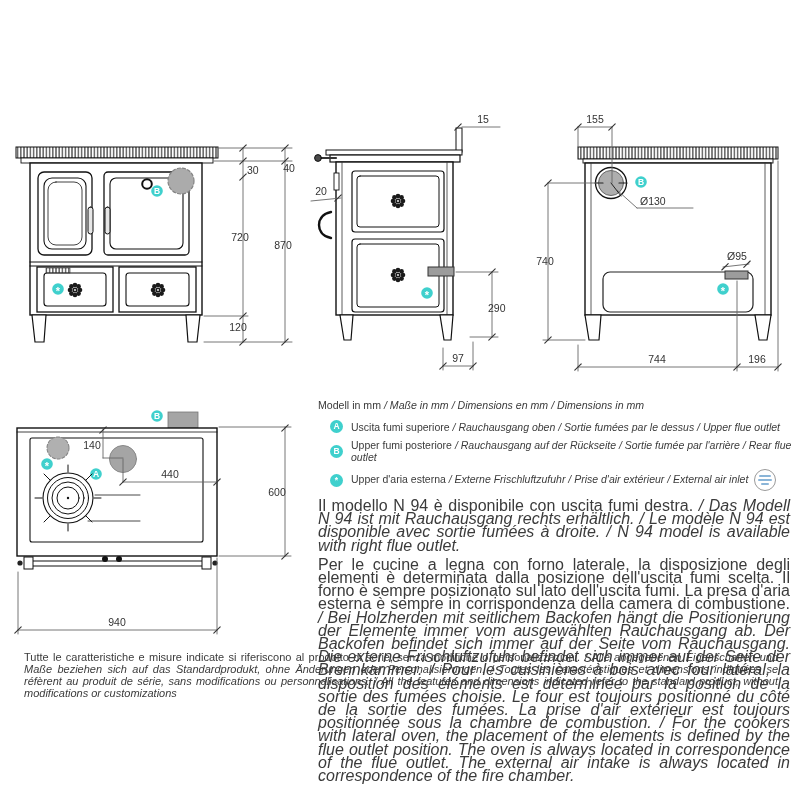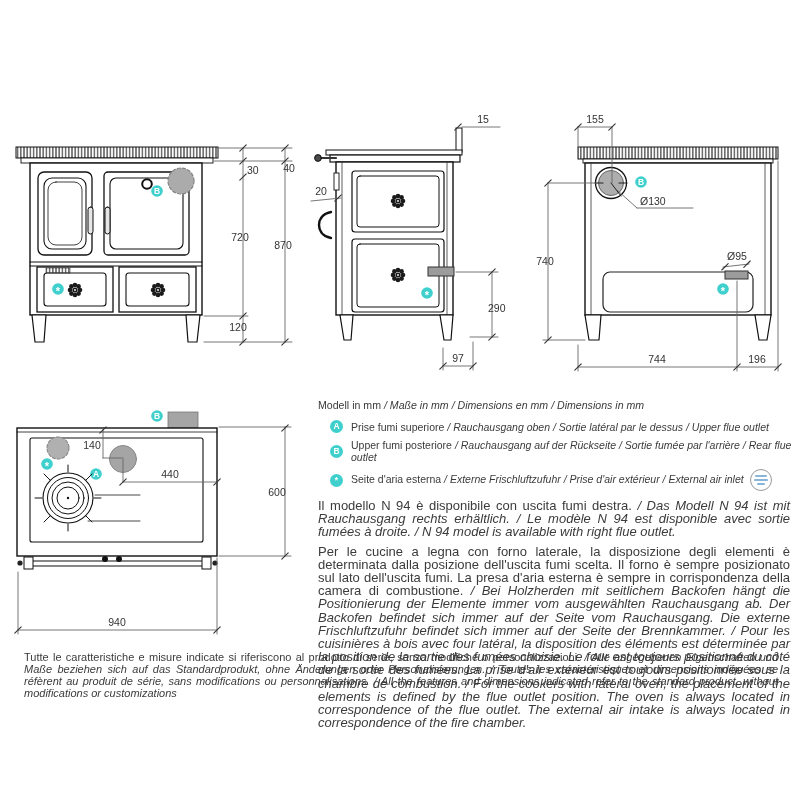--- a/index.html
+++ b/index.html
@@ -14,21 +14,21 @@
   .badge{flex:0 0 13px;width:13px;height:13px;border-radius:50%;background:#3fd0cd;color:#fff;
          font-size:8.5px;font-weight:bold;text-align:center;line-height:13px;}
   .it{font-style:normal;}
   .rest{font-style:italic;}
   .airbadge{display:inline-block;width:20px;height:20px;border:1px solid #9a9a9a;border-radius:50%;
             vertical-align:middle;margin-left:6px;position:relative;}
   .airbadge i{position:absolute;left:4px;right:4px;height:2px;background:#8ab5d8;border-radius:1px;}
   .airbadge i:nth-child(1){top:5px;}
   .airbadge i:nth-child(2){top:9px;left:3px;right:3px;}
   .airbadge i:nth-child(3){top:13px;left:6px;right:6px;}
-  .paras{position:absolute;left:318px;top:499px;width:472px;font-size:13px;line-height:13.2px;
+  .paras{position:absolute;left:318px;top:499px;width:472px;font-size:16px;line-height:13.2px;
          text-align:justify;color:#3b3b3b;}
   .paras p{margin:0 0 6px 0;}
   .footer{position:absolute;left:24px;top:651px;width:754px;font-size:11px;line-height:12px;
           text-align:justify;color:#3b3b3b;}
 </style>
 </head>
 <body>
 
 <svg id="drawing" width="800" height="650" viewBox="0 0 800 650">
   <defs>
@@ -266,29 +266,29 @@
     <text x="170" y="478" text-anchor="middle">440</text>
     <text x="277" y="496" text-anchor="middle">600</text>
     <text x="117" y="626" text-anchor="middle">940</text>
   </g>
 </svg>
 
 <div class="textcol">
   <div class="units"><span class="it">Modell in mm</span><span class="rest"> / Maße in mm / Dimensions en mm / Dimensions in mm</span></div>
   <div class="legend-row">
     <span class="badge">A</span>
-    <span><span class="it">Prise fumi superiore</span><span class="rest"> / Rauchausgang oben / Sortie latéral par le dessus / Upper flue outlet</span></span>
+    <span><span class="it">Uscita fumi superiore</span><span class="rest"> / Rauchausgang oben / Sortie fumées par le dessus / Upper flue outlet</span></span>
   </div>
   <div class="legend-row">
     <span class="badge">B</span>
     <span><span class="it">Upper fumi posteriore</span><span class="rest"> / Rauchausgang auf der Rückseite / Sortie fumée par l'arrière / Rear flue outlet</span></span>
   </div>
   <div class="legend-row">
     <span class="badge">*</span>
-    <span><span class="it">Seite d'aria esterna</span><span class="rest"> / Externe Frischluftzufuhr / Prise d'air extérieur / External air inlet</span><span class="airbadge"><i></i><i></i><i></i></span></span>
+    <span><span class="it">Upper d'aria esterna</span><span class="rest"> / Externe Frischluftzufuhr / Prise d'air extérieur / External air inlet</span><span class="airbadge"><i></i><i></i><i></i></span></span>
   </div>
 </div>
 
 <div class="paras">
   <p><span class="it">Il modello N 94 è disponibile con uscita fumi destra.</span><span class="rest"> / Das Modell N 94 ist mit Rauchausgang rechts erhältlich. / Le modèle N 94 est disponible avec sortie fumées à droite. / N 94 model is available with right flue outlet.</span></p>
   <p><span class="it">Per le cucine a legna con forno laterale, la disposizione degli elementi è determinata dalla posizione dell'uscita fumi scelta. Il forno è sempre posizionato sul lato dell'uscita fumi. La presa d'aria esterna è sempre in corrispondenza della camera di combustione.</span><span class="rest"> / Bei Holzherden mit seitlichem Backofen hängt die Positionierung der Elemente immer vom ausgewählten Rauchausgang ab. Der Backofen befindet sich immer auf der Seite vom Rauchausgang. Die externe Frischluftzufuhr befindet sich immer auf der Seite der Brennkammer. / Pour les cuisinières à bois avec four latéral, la disposition des éléments est déterminée par la position de la sortie des fumées choisie. Le four est toujours positionné du côté de la sortie des fumées. La prise d'air extérieur est toujours positionnée sous la chambre de combustion. / For the cookers with lateral oven, the placement of the elements is defined by the flue outlet position. The oven is always located in correspondence of the flue outlet. The external air intake is always located in correspondence of the fire chamber.</span></p>
 </div>
 
 <div class="footer">
   <span class="it">Tutte le caratteristiche e misure indicate si riferiscono al prodotto di serie, senza modifiche o personalizzazioni.</span><span class="rest"> / Alle angegebenen Eigenschaften und Maße beziehen sich auf das Standardprodukt, ohne Änderungen oder Personalisierungen. / Toutes les caractéristiques et dimensions indiquées se réfèrent au produit de série, sans modifications ou personnalisations. / All the features and dimensions indicated refer to the standard product, without modifications or customizations</span>

